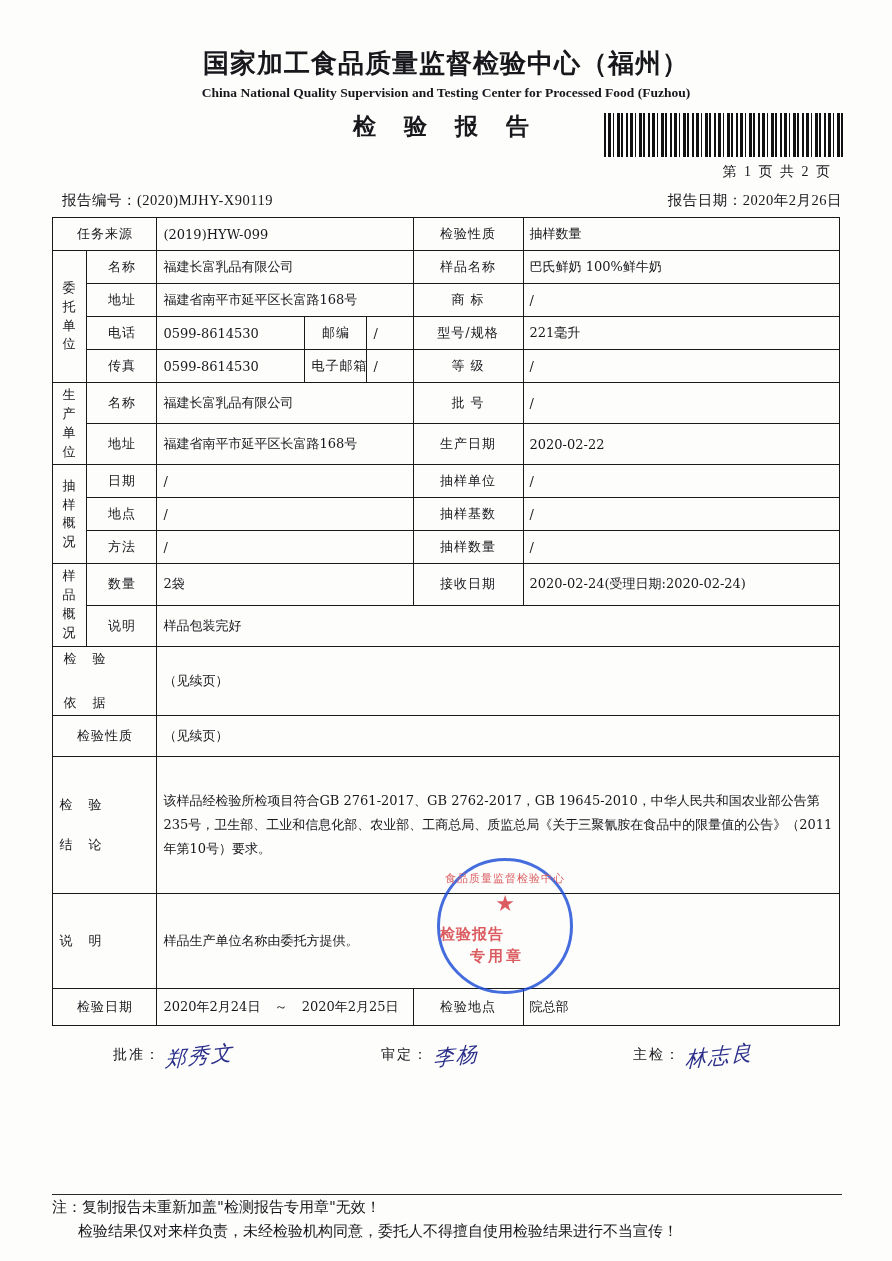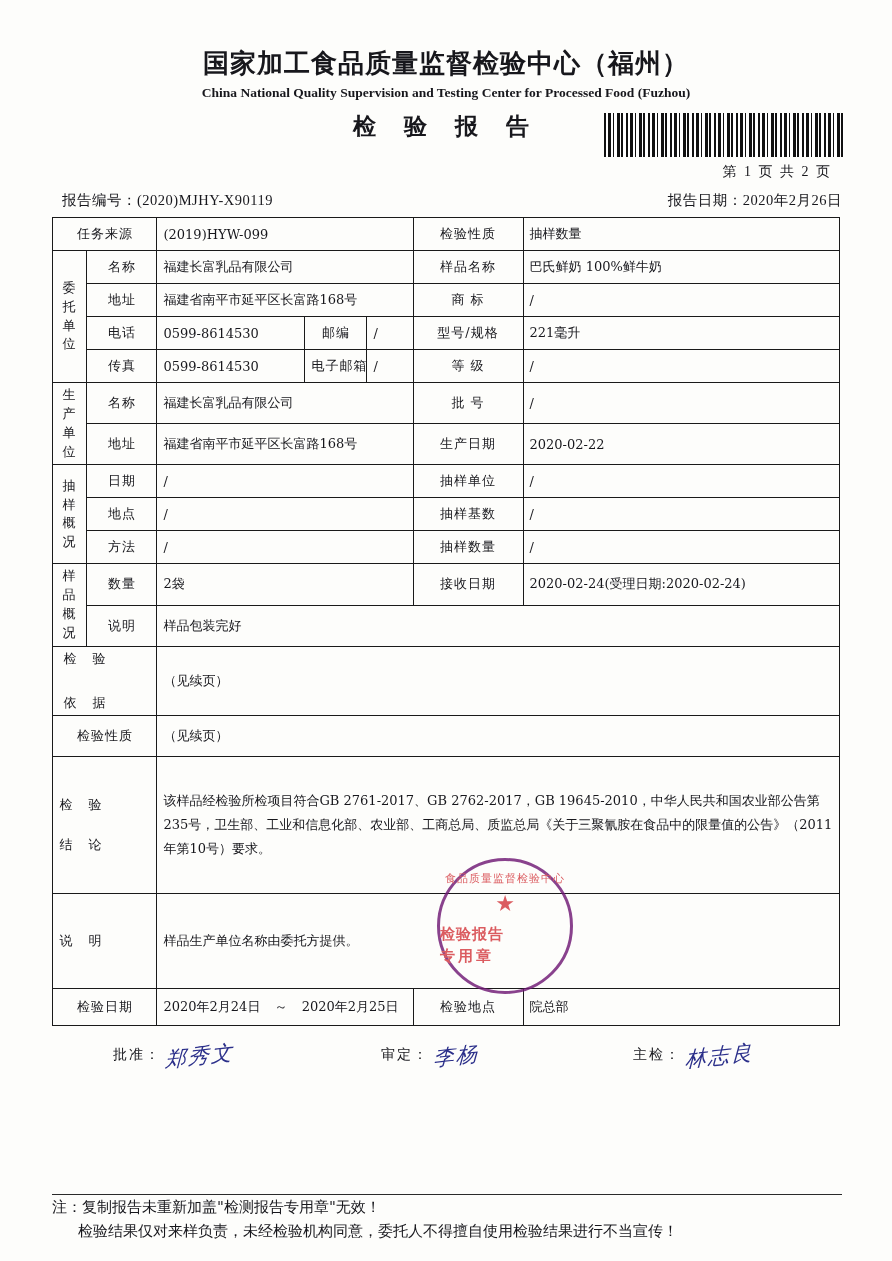--- a/index.html
+++ b/index.html
@@ -144,21 +144,21 @@
     font-size: 13.5px;
   }
 
   
   .stamp {
     position: absolute;
     left: 437px;
     top: 858px;
     width: 130px;
     height: 130px;
-    border: 3px solid #701a75;
+    border: 3px solid #1d4ed8;
     border-radius: 50%;
     color: #d4393f;
     opacity: .82;
     pointer-events: none;
     font-family: "DejaVu Serif", serif;
   }
   .stamp .star {
     position: absolute;
     left: 50%;
     top: 32px;
@@ -172,20 +172,21 @@
     top: 64px;
     text-align: left;
     font-size: 15px;
     font-weight: bold;
     letter-spacing: 1px;
   }
   .stamp .s-line2 {
     position: absolute;
     left: 0; right: 16px;
     top: 86px;
+    text-align: center;
     font-size: 15px;
     font-weight: bold;
     letter-spacing: 3px;
   }
   .stamp .arc {
     position: absolute;
     left: 0; right: 0;
     top: 10px;
     text-align: center;
     font-size: 11px;

